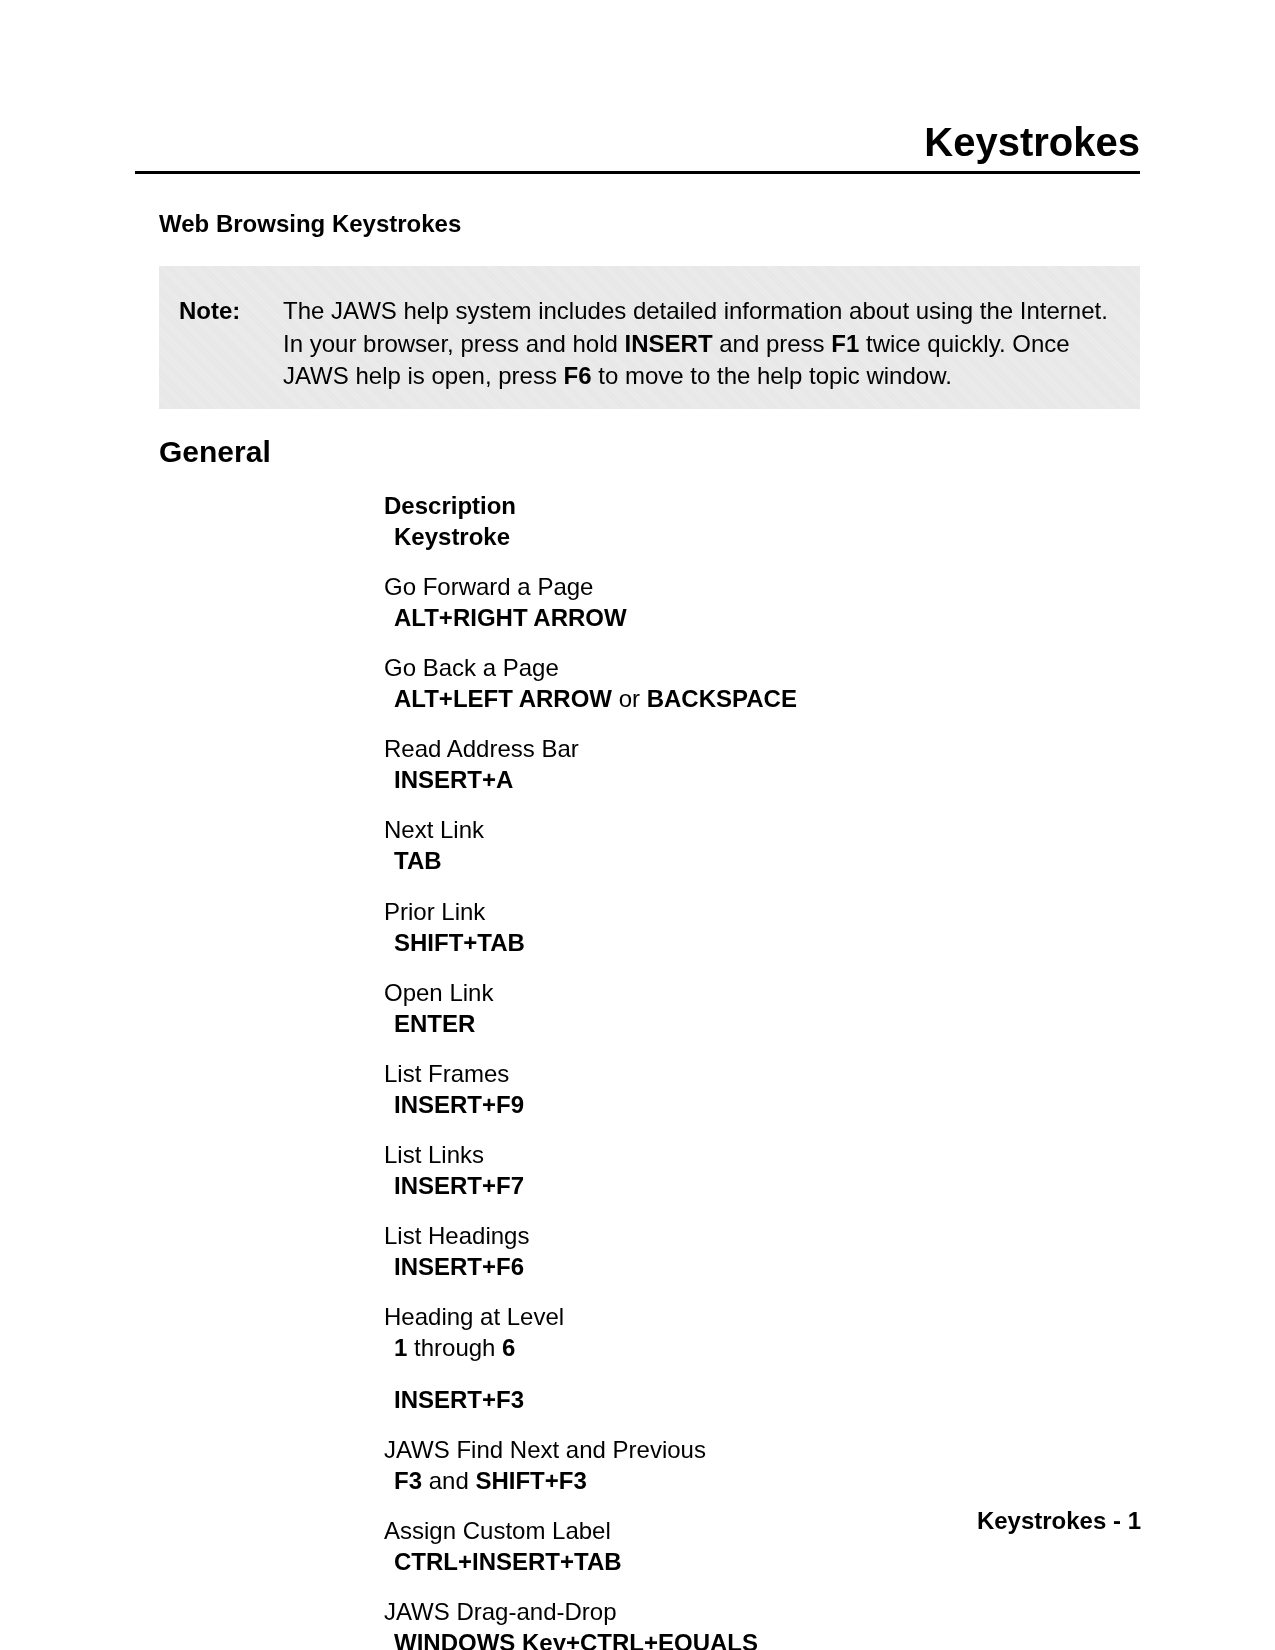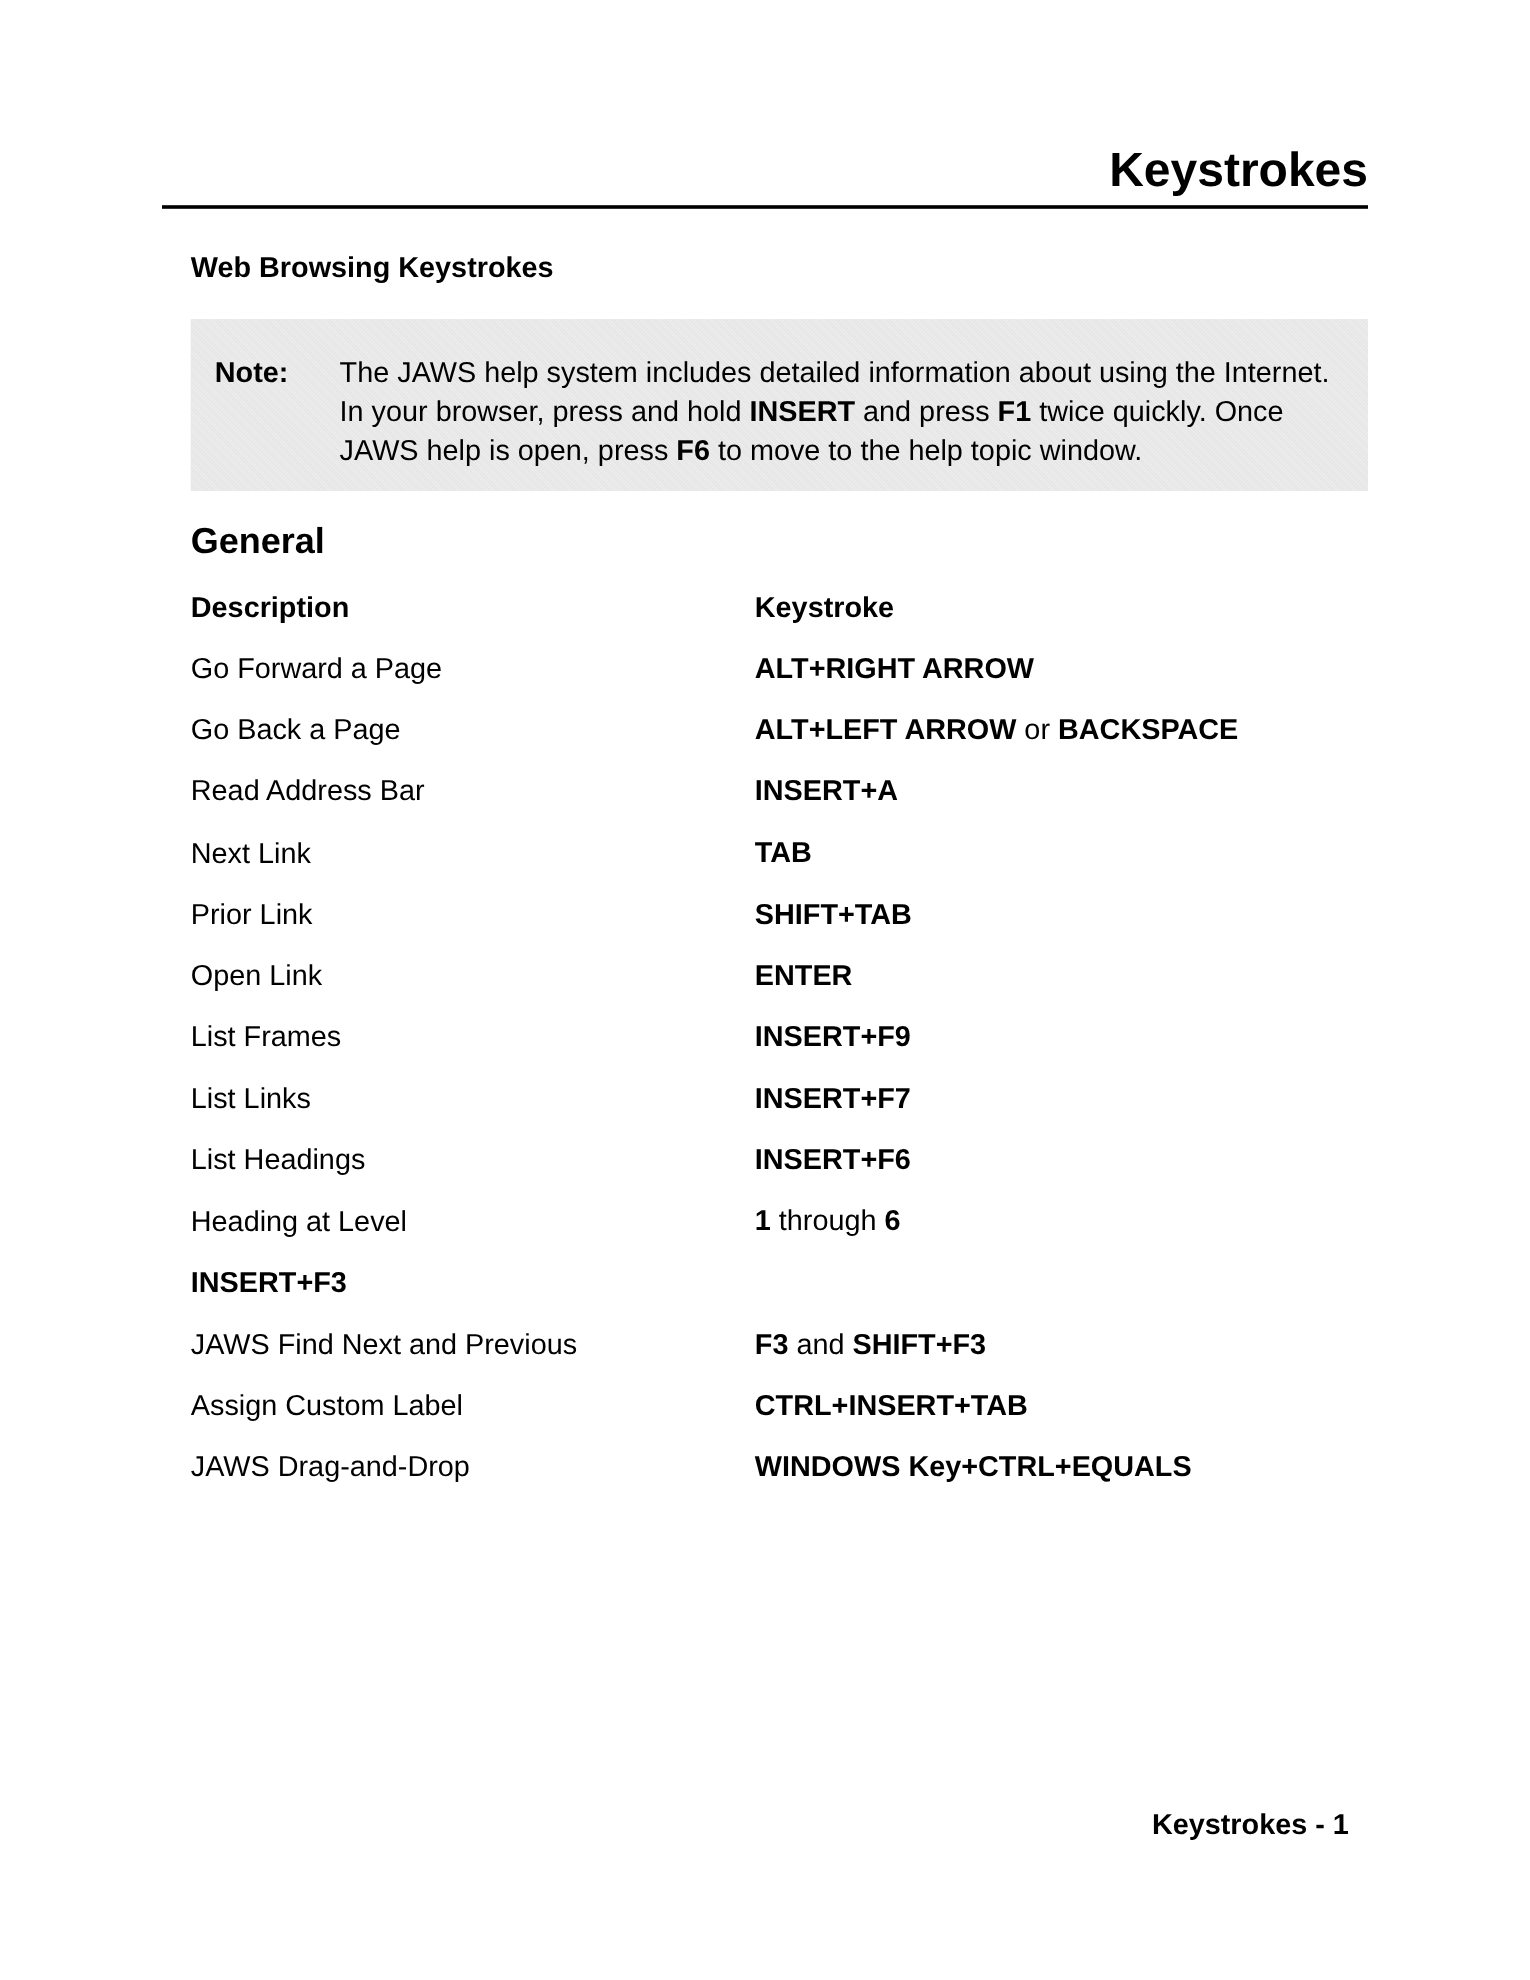--- a/index.html
+++ b/index.html
@@ -54,40 +54,41 @@
       font-weight: bold;
       margin-left: 24px;
       margin-bottom: 22px;
     }
     .ktable {
       margin-left: 24px;
       width: 920px;
     }
     .krow {
       display: flex;
-      align-items: flex-end;
+      align-items: center;
       margin-bottom: 20px;
+      flex-direction: column;
     }
     .kcol-desc {
       width: 470px;
       font-size: 24px;
       line-height: 1.25;
     }
     .kcol-keys {
       width: 450px;
       font-size: 24px;
       line-height: 1.3;
     }
     .khead .kcol-desc, .khead .kcol-keys {
       font-weight: bold;
     }
     .kb { font-weight: bold; }
     .footer {
       position: absolute;
-      right: 151px;
+      right: 134px;
       bottom: 115px;
       font-size: 24px;
       font-weight: bold;
     }
   </style>
 </head>
 <body>
 
 <div class="page">
 

